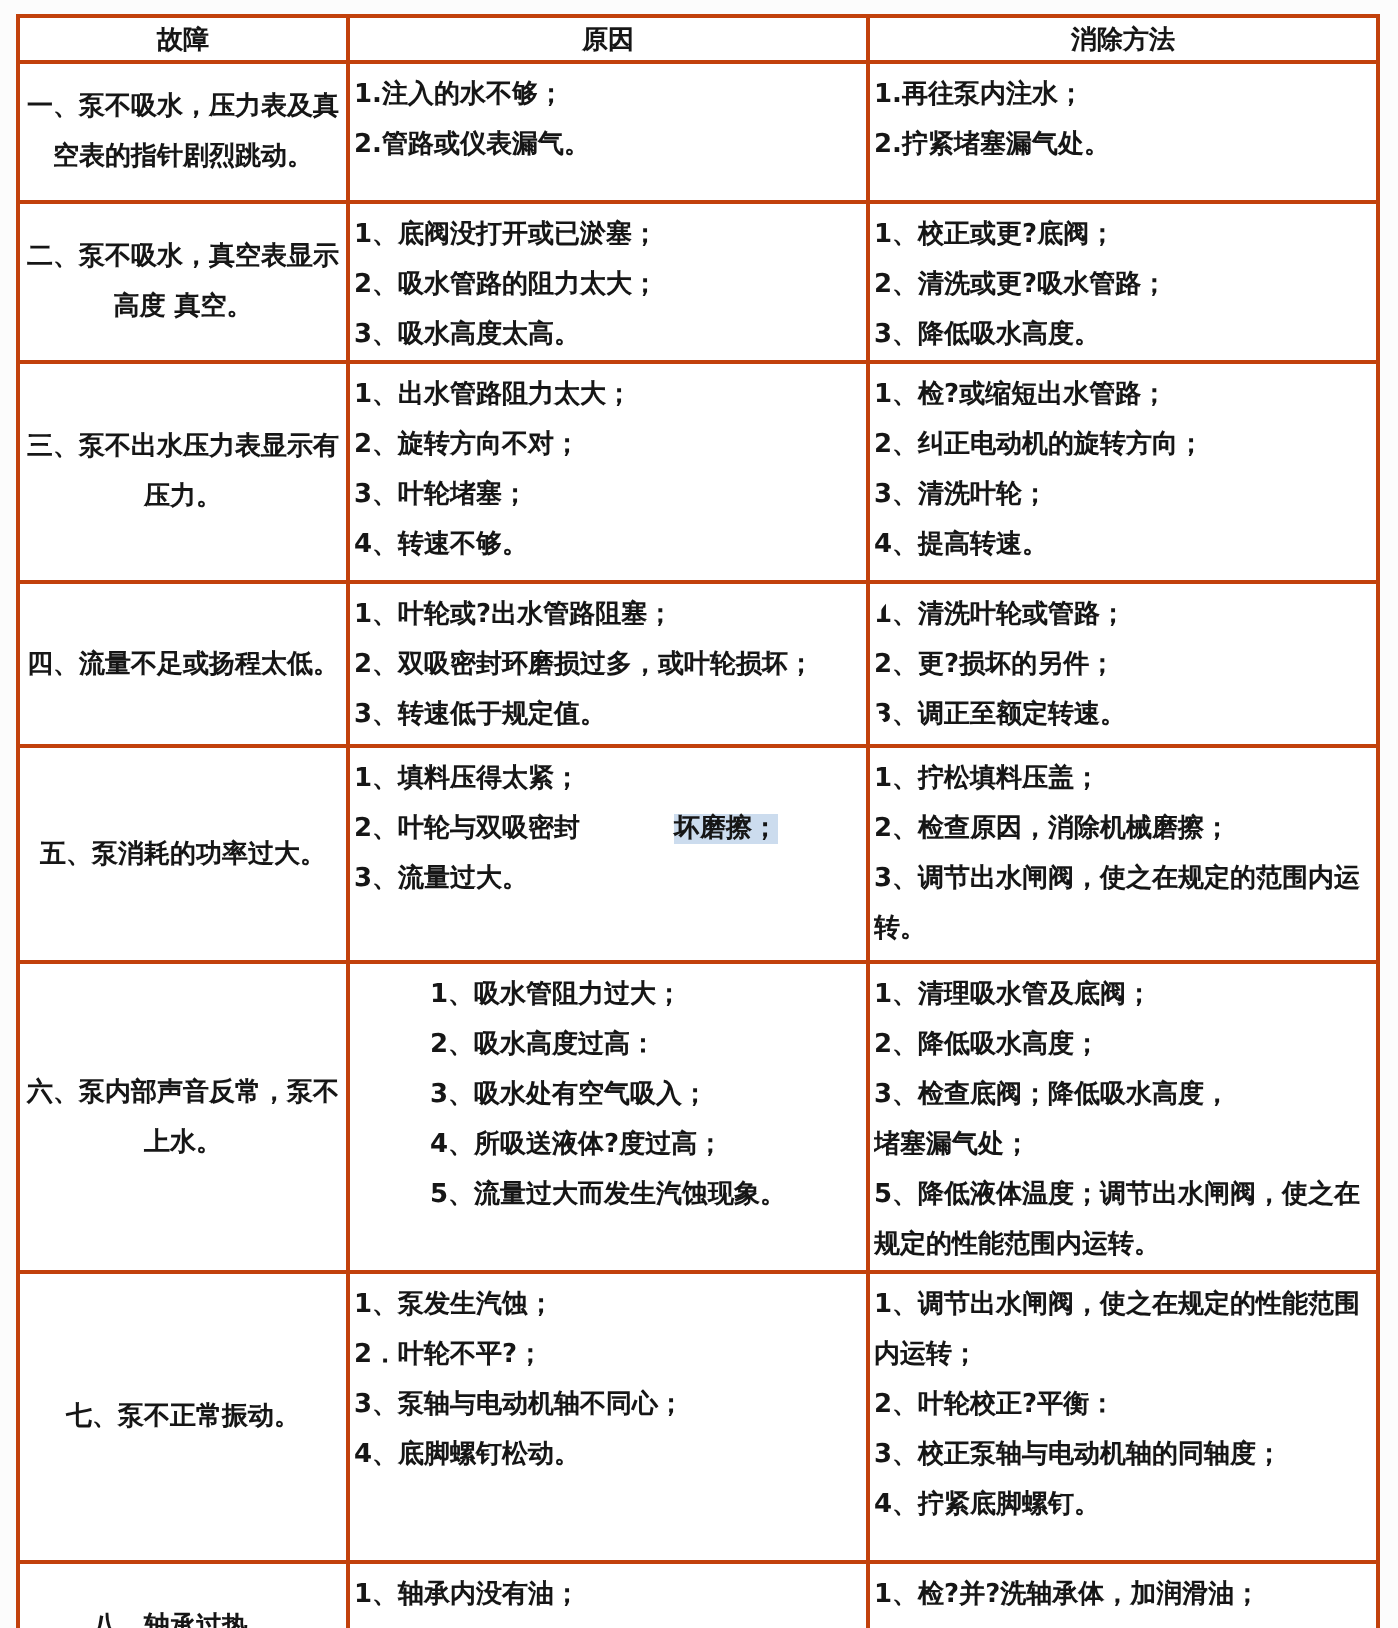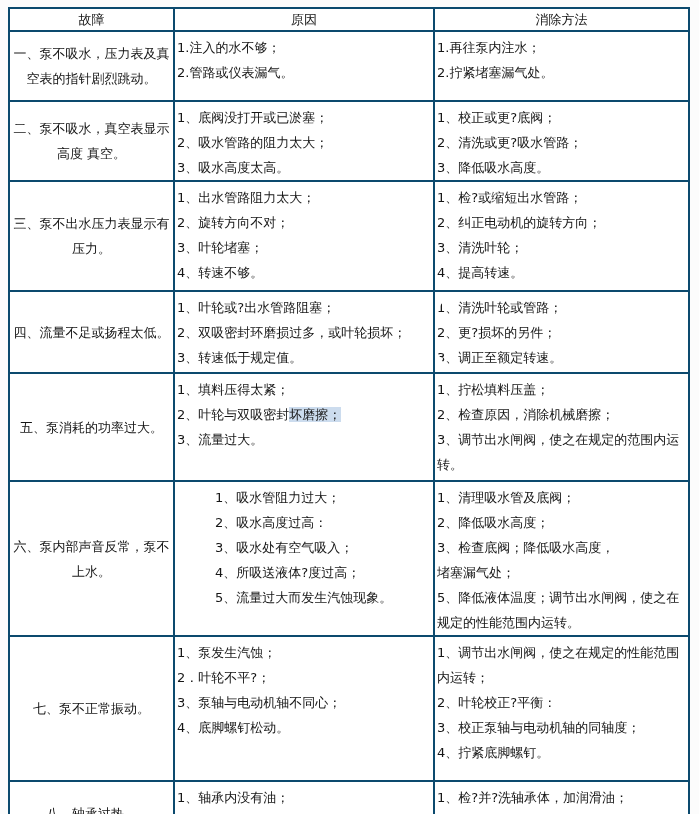--- a/index.html
+++ b/index.html
@@ -10,23 +10,23 @@
   }
   .page { position: relative; width: 699px; height: 814px; overflow: hidden; }
   table.fault-table {
     position: absolute; left: 8px; top: 7px;
     width: 680px;
     border-collapse: collapse;
     table-layout: fixed;
     background: #ffffff;
   }
   th, td {
-    border: 2px solid #0c4a6e;
+    border: 2px solid #c2410c;
     font-size: 13px;
-    font-weight: normal;
+    font-weight: bold;
     color: #161616;
     padding: 0;
     overflow: hidden;
   }
   th { height: 21px; text-align: center; }
   td.fault {
     text-align: center;
     vertical-align: middle;
     padding: 0 2px;
     margin-top: 40px;
@@ -34,21 +34,21 @@
   td.list {
     vertical-align: top;
     padding: 3px 0 0 2px;
   }
   .line {
     height: 25px;
     line-height: 25px;
     white-space: nowrap;
     overflow: hidden;
   }
-  span.hl { background: #ccdcee; }
+  span.hl { background: #ccdcee; margin-left: 47px; }
 </style>
 </head>
 <body>
 
 <div class="page">
   <table class="fault-table">
     <colgroup>
       <col style="width:165px">
       <col style="width:260px">
       <col style="width:255px">

